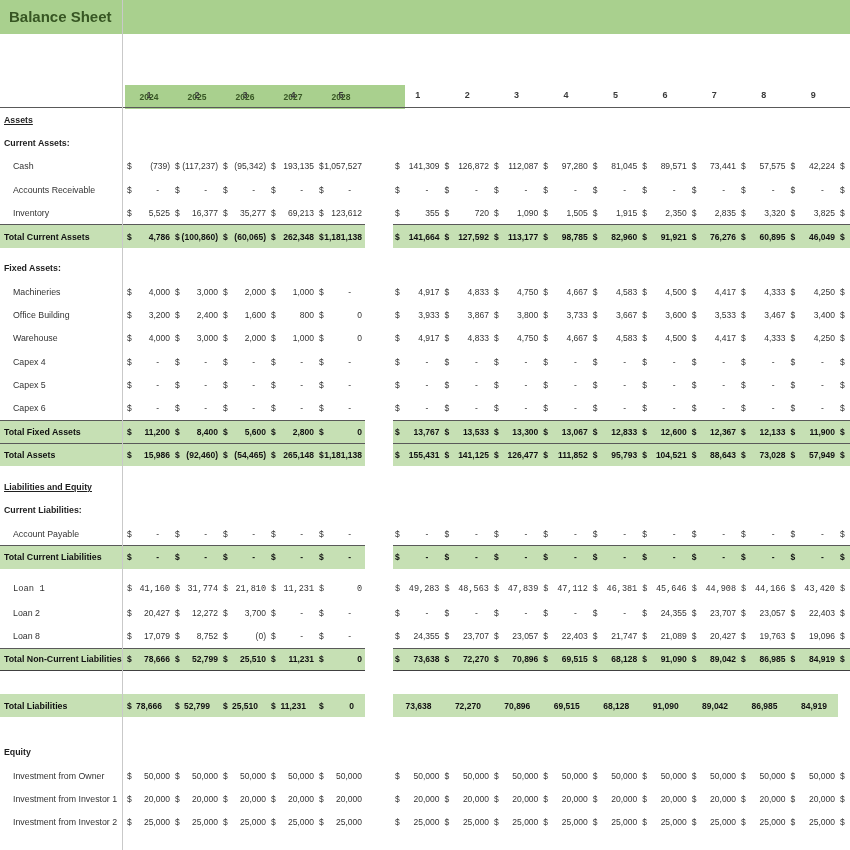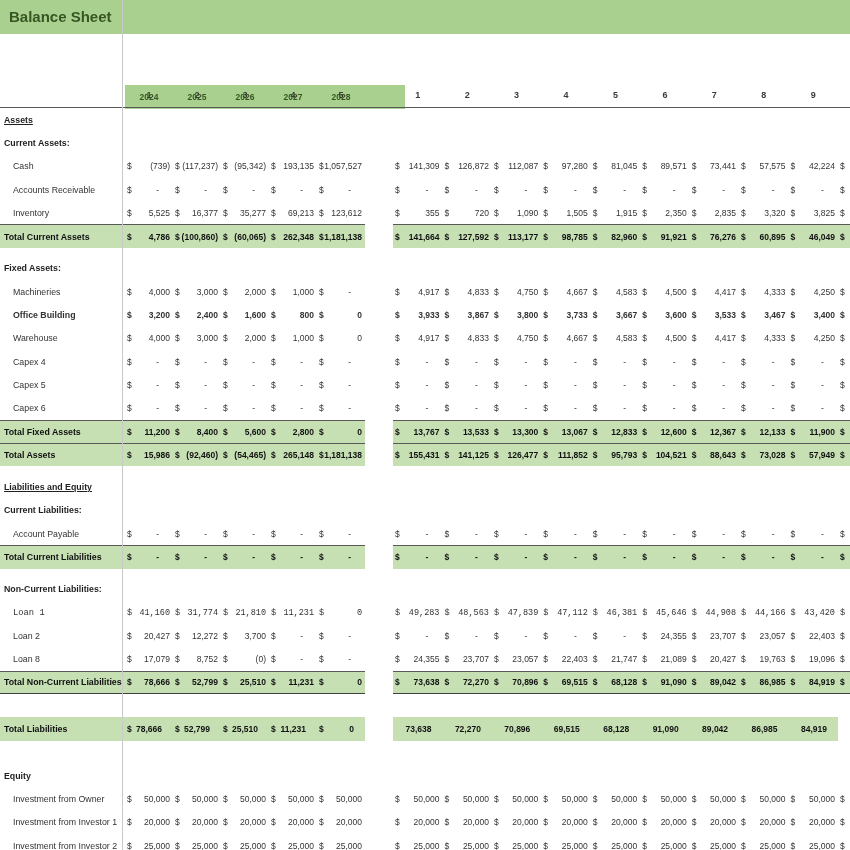--- a/index.html
+++ b/index.html
@@ -414,21 +414,21 @@
             <span class="ds">$</span>
             <span class="vv">4,333</span>
           </div>
           <div class="cell" style="width: 49.44px;">
             <span class="ds">$</span>
             <span class="vv">4,250</span>
           </div>
         </div>
         <div class="trail">$</div>
       </div>
-      <div class="r" style="height: 23.3px; font-weight: bold;">
+      <div class="r" style="height: 23.3px;">
         <div class="lab d">Office Building</div>
         <div class="ablk">
           <div class="cell" style="width: 48px;">
             <span class="ds">$</span>
             <span class="vv">3,200</span>
           </div>
           <div class="cell" style="width: 48px;">
             <span class="ds">$</span>
             <span class="vv">2,400</span>
           </div>
@@ -998,23 +998,20 @@
             <span class="vv dash">-</span>
           </div>
           <div class="cell" style="width: 49.44px;">
             <span class="ds">$</span>
             <span class="vv dash">-</span>
           </div>
         </div>
         <div class="trail">$</div>
       </div>
       <div class="r" style="height: 9px;"></div>
-      <div class="r" style="height: 23.3px;">
-        <div class="lab h2">Non-Current Liabilities:</div>
-      </div>
       <div class="r" style="height: 23.3px; font-family: Liberation Mono, monospace;">
         <div class="lab d">Loan 1</div>
         <div class="ablk">
           <div class="cell" style="width: 48px;">
             <span class="ds">$</span>
             <span class="vv">41,160</span>
           </div>
           <div class="cell" style="width: 48px;">
             <span class="ds">$</span>
             <span class="vv">31,774</span>

